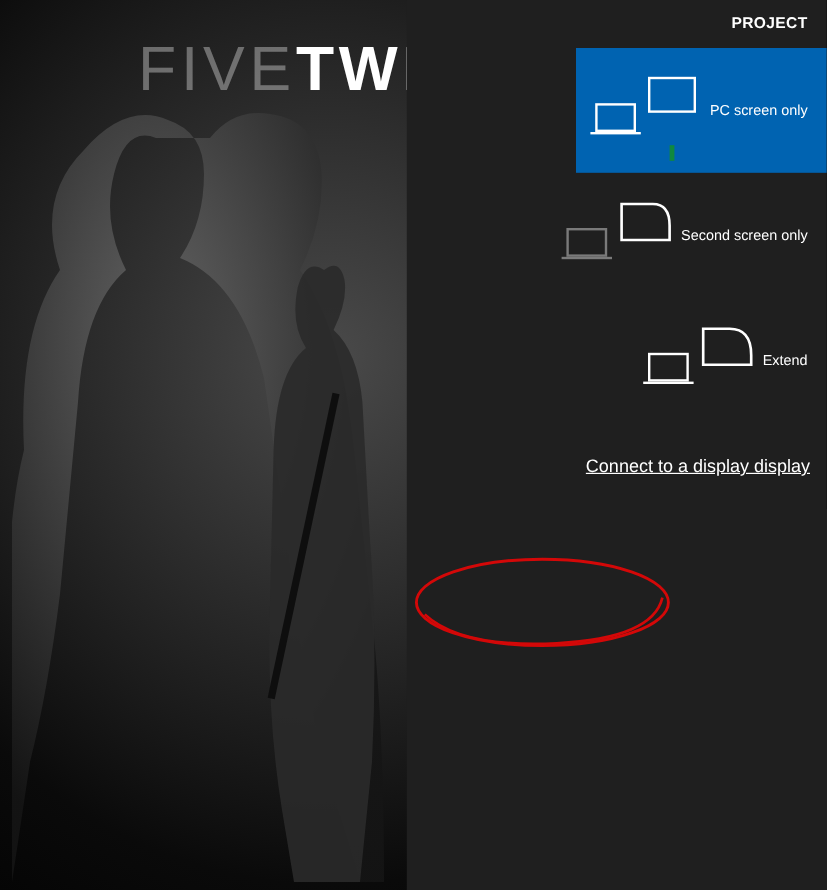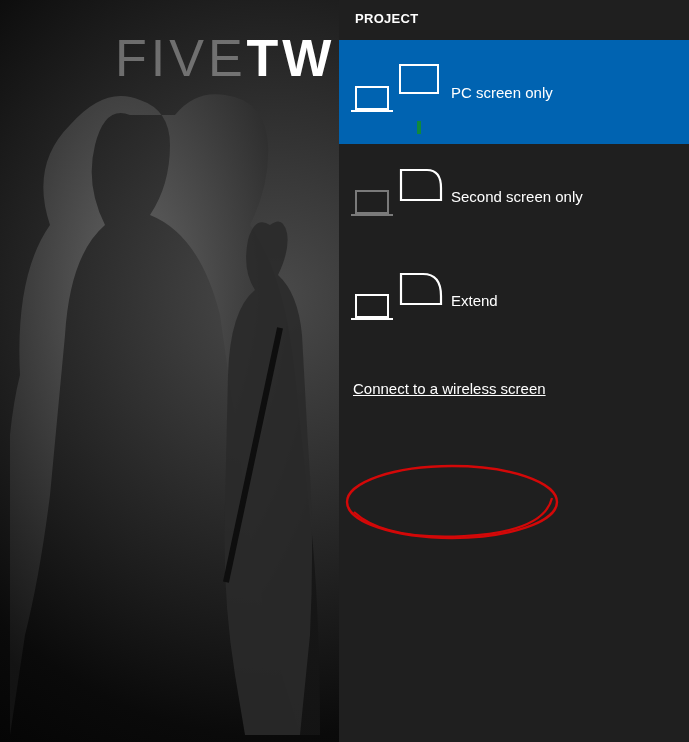--- a/index.html
+++ b/index.html
@@ -43,20 +43,21 @@
     .panel {
       position: absolute;
       top: 0;
       right: 0;
       width: 350px;
       height: 742px;
       background: #1f1f1f;
       color: #fff;
       display: flex;
       flex-direction: column;
+      align-items: flex-end;
     }
     .panel-header {
       padding: 11px 16px 14px 16px;
       font-size: 13px;
       font-weight: 600;
       letter-spacing: 0.3px;
     }
     .option {
       height: 104px;
       display: flex;
@@ -68,21 +69,21 @@
     .option.selected {
       background: #0063b1;
     }
     .icon-wrap {
       width: 88px;
       height: 52px;
       position: relative;
       flex-shrink: 0;
     }
     .option-label {
-      font-size: 15px;
+      font-size: 12px;
       font-weight: 400;
       margin-left: 8px;
     }
     .indicator {
       position: absolute;
       bottom: 10px;
       left: 78px;
       width: 4px;
       height: 13px;
       background: #10893e;
@@ -195,21 +196,21 @@
       <div class="monitor">
         <svg width="44" height="34" style="display:block">
           <path d="M2 2 H24 Q42 2 42 24 V32 H2 Z" fill="none" stroke="#fff" stroke-width="2.2"></path>
         </svg>
       </div>
     </div>
     <div class="option-label">Extend</div>
   </div>
 
   <div class="link-row">
-    <span class="wireless-link">Connect to a wireless screen</span>
+    <span class="wireless-link">Connect to a display display</span>
   </div>
 </div>
 
 <div class="annotation">
   <svg width="230" height="100">
     <ellipse cx="108" cy="48" rx="105" ry="36" fill="none" stroke="#d30808" stroke-width="2.4"></ellipse>
     <path d="M10 58 Q 40 86 120 82 Q 200 78 208 44" fill="none" stroke="#d30808" stroke-width="2.2"></path>
   </svg>
 </div>
 

